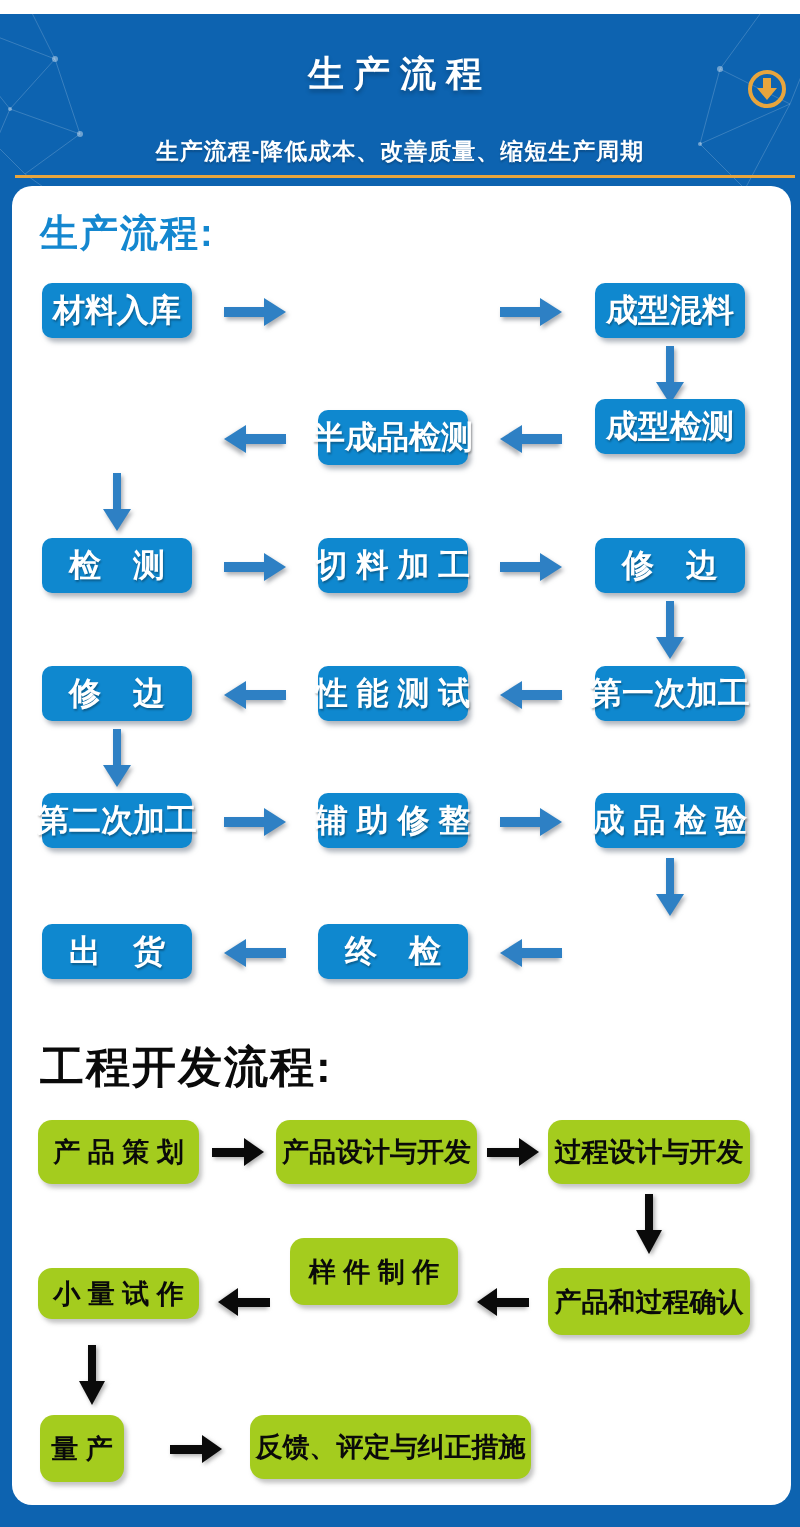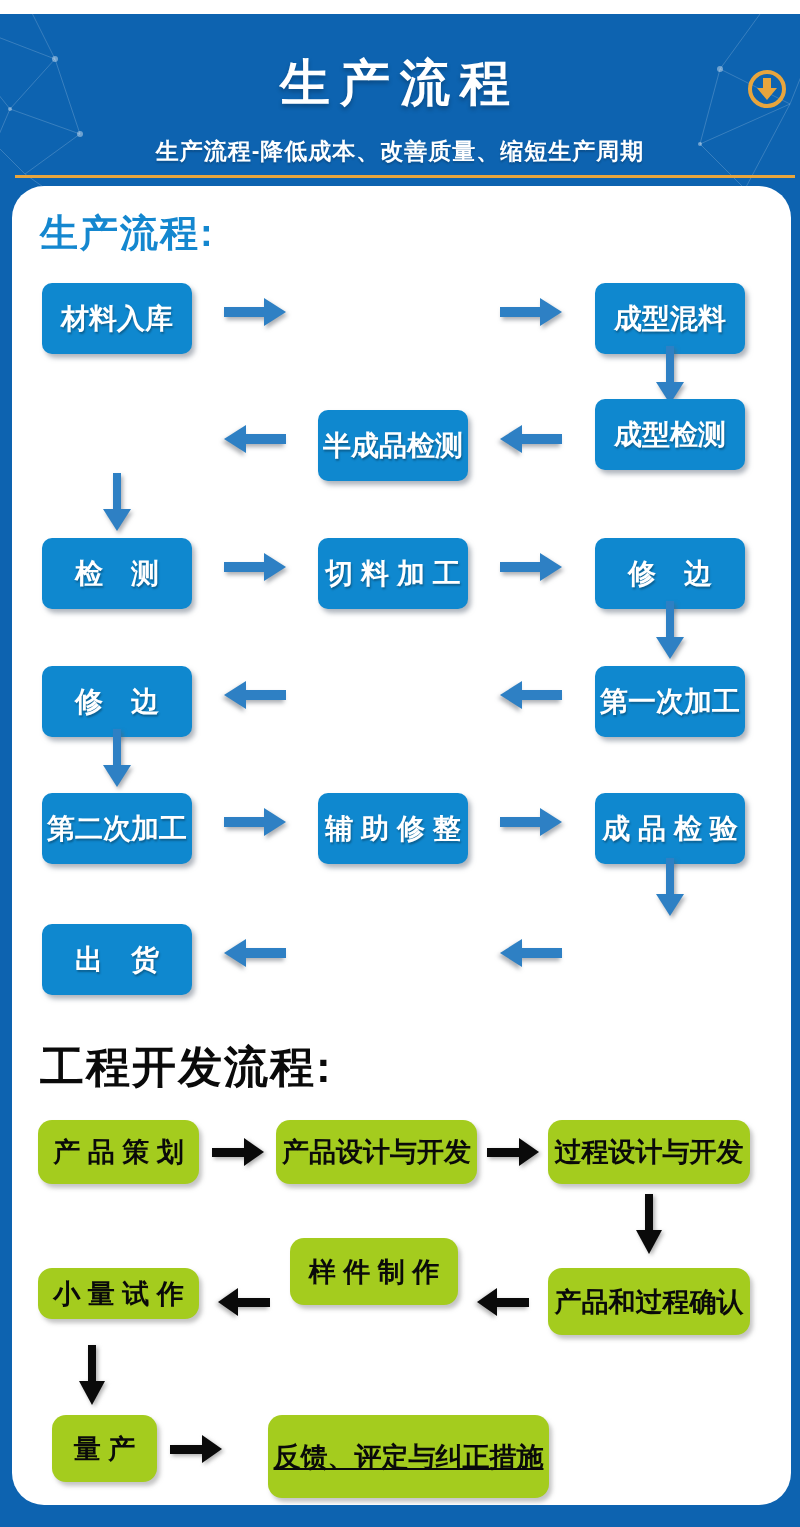--- a/index.html
+++ b/index.html
@@ -16,47 +16,47 @@
   body{
     font-family:"Liberation Sans","DejaVu Sans",sans-serif;
     width:800px;height:1527px;position:relative;
     background:var(--page-blue);overflow:hidden;
   }
   .top-strip{position:absolute;left:0;top:0;width:800px;height:14px;background:#ffffff;}
   .header{position:absolute;left:0;top:14px;width:800px;height:172px;}
   .net-svg{position:absolute;top:0;left:0;width:800px;height:172px;pointer-events:none;}
   .page-title{
     position:absolute;left:0;top:36px;width:800px;text-align:center;
-    color:#ffffff;font-size:50px;font-weight:bold;letter-spacing:10px;
+    color:#ffffff;font-size:36px;font-weight:bold;letter-spacing:10px;
     text-shadow:0 3px 4px rgba(0,0,0,.25);
   }
   .page-subtitle{
     position:absolute;left:0;top:122px;width:800px;text-align:center;
     color:#ffffff;font-size:23px;font-weight:bold;letter-spacing:1px;
     text-shadow:0 2px 2px rgba(0,0,0,.2);
   }
   .dl-icon{position:absolute;right:13px;top:55px;width:40px;height:40px;cursor:pointer;}
   .gold-line{position:absolute;left:15px;top:161px;width:780px;height:3px;background:var(--gold);}
   .card{
     position:absolute;left:12px;top:186px;width:779px;height:1319px;
-    background:#ffffff;border-radius:32px;
+    background:#ffffff;border-radius:20px;
   }
   .sec-heading-blue{
     position:absolute;left:28px;top:22px;
     color:var(--heading-blue);font-size:38px;font-weight:bold;letter-spacing:2px;
   }
   .sec-heading-black{
     position:absolute;left:28px;top:852px;
     color:var(--ink);font-size:44px;font-weight:bold;letter-spacing:2px;
   }
   .bbox{
-    position:absolute;width:150px;height:71px;
+    position:absolute;width:150px;height:55px;
     background:var(--box-blue);border-radius:10px;
     display:flex;align-items:center;justify-content:center;
-    color:#ffffff;font-size:28px;font-weight:bold;white-space:pre;
+    color:#ffffff;font-size:32px;font-weight:bold;white-space:pre;
     text-shadow:1px 2px 2px rgba(0,0,0,.3);
     box-shadow:3px 4px 5px rgba(110,120,135,.55);
   }
   .gbox{
     position:absolute;height:64px;
     background:var(--green);border-radius:14px;
     display:flex;align-items:center;justify-content:center;
     color:var(--ink);font-size:27px;font-weight:bold;white-space:pre;
     box-shadow:3px 4px 4px rgba(140,140,140,.5);
   }
@@ -158,20 +158,21 @@
   <div class="h-arrow" style="left:488px;top:366px;">
       <span class="stem"></span>
       <span class="tip"></span>
     </div>
   <div class="v-arrow" style="left:644px;top:415px;">
       <span class="stem"></span>
       <span class="tip"></span>
     </div>
 
   <div class="bbox" style="left:30px;top:480px;">修　边</div>
+  <div class="bbox" style="left:306px;top:480px;">性 能 测 试</div>
   <div class="bbox" style="left:583px;top:480px;">第一次加工</div>
   <div class="h-arrow left" style="left:212px;top:494px;">
       <span class="stem"></span>
       <span class="tip"></span>
     </div>
   <div class="h-arrow left" style="left:488px;top:494px;">
       <span class="stem"></span>
       <span class="tip"></span>
     </div>
   <div class="v-arrow" style="left:91px;top:543px;">
@@ -189,20 +190,21 @@
   <div class="h-arrow" style="left:488px;top:621px;">
       <span class="stem"></span>
       <span class="tip"></span>
     </div>
   <div class="v-arrow" style="left:644px;top:672px;">
       <span class="stem"></span>
       <span class="tip"></span>
     </div>
 
   <div class="bbox" style="left:30px;top:738px;">出　货</div>
+  <div class="bbox" style="left:306px;top:738px;">终　检</div>
   <div class="h-arrow left" style="left:212px;top:752px;">
       <span class="stem"></span>
       <span class="tip"></span>
     </div>
   <div class="h-arrow left" style="left:488px;top:752px;">
       <span class="stem"></span>
       <span class="tip"></span>
     </div>
 
   <div class="sec-heading-black">工程开发流程:</div>
@@ -232,22 +234,22 @@
     </div>
   <div class="h-arrow black left" style="left:465px;top:1102px;">
       <span class="stem"></span>
       <span class="tip"></span>
     </div>
   <div class="v-arrow black" style="left:67px;top:1159px;">
       <span class="stem"></span>
       <span class="tip"></span>
     </div>
 
-  <div class="gbox" style="left:40px;top:1229px;width:105px;height:67px;">量 产</div>
+  <div class="gbox" style="left:28px;top:1229px;width:84px;height:67px;">量 产</div>
   <div class="h-arrow black" style="left:158px;top:1249px;">
       <span class="stem"></span>
       <span class="tip"></span>
     </div>
-  <div class="gbox" style="left:256px;top:1229px;width:281px;height:83px;text-decoration:underline;">反馈、评定与纠正措施</div>
+  <div class="gbox" style="left:238px;top:1229px;width:281px;height:64px;">反馈、评定与纠正措施</div>
 
 </div>
 
 <div class="footer-strip"></div>
 
 </body></html>

